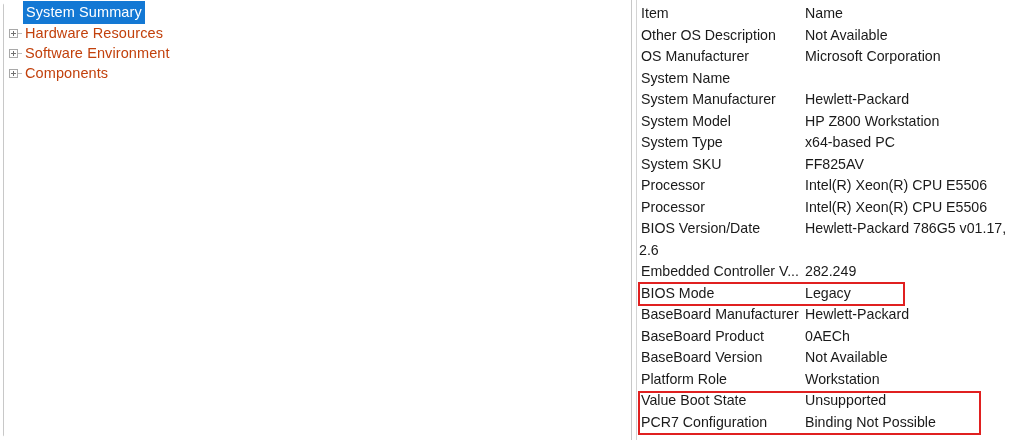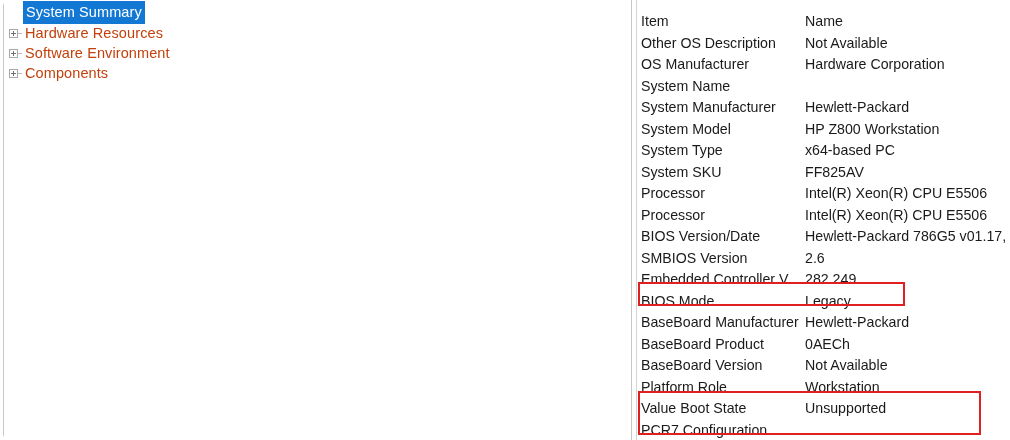--- a/index.html
+++ b/index.html
@@ -128,21 +128,20 @@
     left: 5px; top: 0px;
     width: 1px; height: 440px;
     background: #d4d4d4;
   }
 
   #detail-list {
     position: absolute;
     left: 8px;
     top: 3px;
     width: 371px;
-    margin-top: 8px;
   }
 
   .row {
     position: relative;
     height: 21.5px;
     line-height: 21.5px;
     display: flex;
     white-space: nowrap;
     font-size: 14.2px;
     color: #1a1a1a;
@@ -222,21 +221,21 @@
         <div class="row">
           <span class="cell-item">Item</span>
           <span class="cell-value">Name</span>
         </div>
         <div class="row">
           <span class="cell-item">Other OS Description</span>
           <span class="cell-value">Not Available</span>
         </div>
         <div class="row">
           <span class="cell-item">OS Manufacturer</span>
-          <span class="cell-value">Hardware Corporation</span>
+          <span class="cell-value">Microsoft Corporation</span>
         </div>
         <div class="row">
           <span class="cell-item">System Name</span>
         </div>
         <div class="row">
           <span class="cell-item">System Manufacturer</span>
           <span class="cell-value">Hewlett-Packard</span>
         </div>
         <div class="row">
           <span class="cell-item">System Model</span>
@@ -256,21 +255,20 @@
         </div>
         <div class="row">
           <span class="cell-item">Processor</span>
           <span class="cell-value">Intel(R) Xeon(R) CPU          E5506</span>
         </div>
         <div class="row">
           <span class="cell-item">BIOS Version/Date</span>
           <span class="cell-value">Hewlett-Packard 786G5 v01.17, 8/</span>
         </div>
         <div class="row">
-          <span class="cell-item">SMBIOS Version</span>
           <span class="cell-value">2.6</span>
         </div>
         <div class="row">
           <span class="cell-item">Embedded Controller V...</span>
           <span class="cell-value">282.249</span>
         </div>
         <div class="row">
           <span class="cell-item">BIOS Mode</span>
           <span class="cell-value">Legacy</span>
         </div>
@@ -289,20 +287,21 @@
         <div class="row">
           <span class="cell-item">Platform Role</span>
           <span class="cell-value">Workstation</span>
         </div>
         <div class="row">
           <span class="cell-item">Value Boot State</span>
           <span class="cell-value">Unsupported</span>
         </div>
         <div class="row">
           <span class="cell-item">PCR7 Configuration</span>
+          <span class="cell-value">Binding Not Possible</span>
         </div>
       </div>
   </div>
 
   <div class="annot-box" id="annot-bios-mode" style="border-color: rgb(224, 32, 32);"></div>
   <div class="annot-box" id="annot-secure-boot" style="border-color: rgb(224, 32, 32);"></div>
 
 </div>
 
 </body></html>

